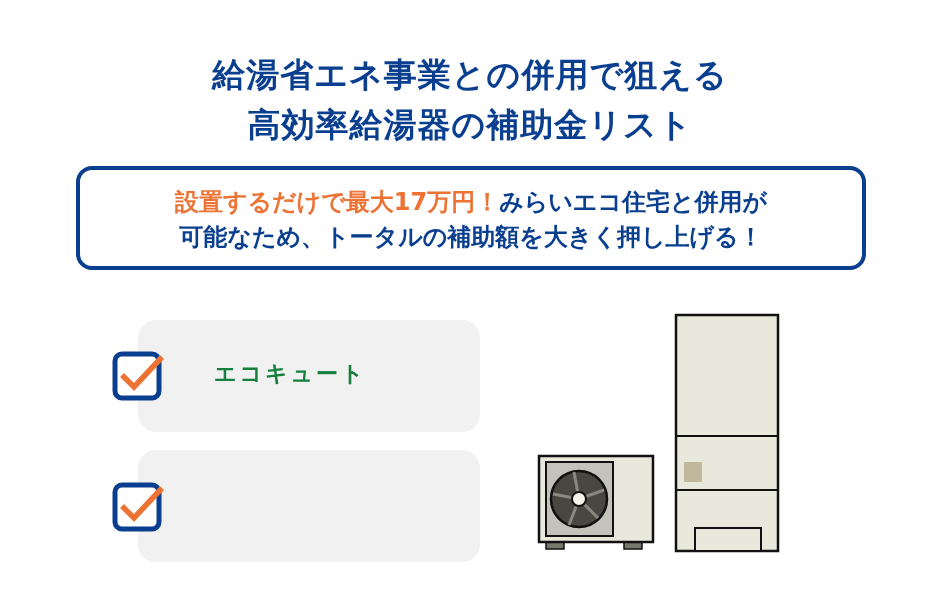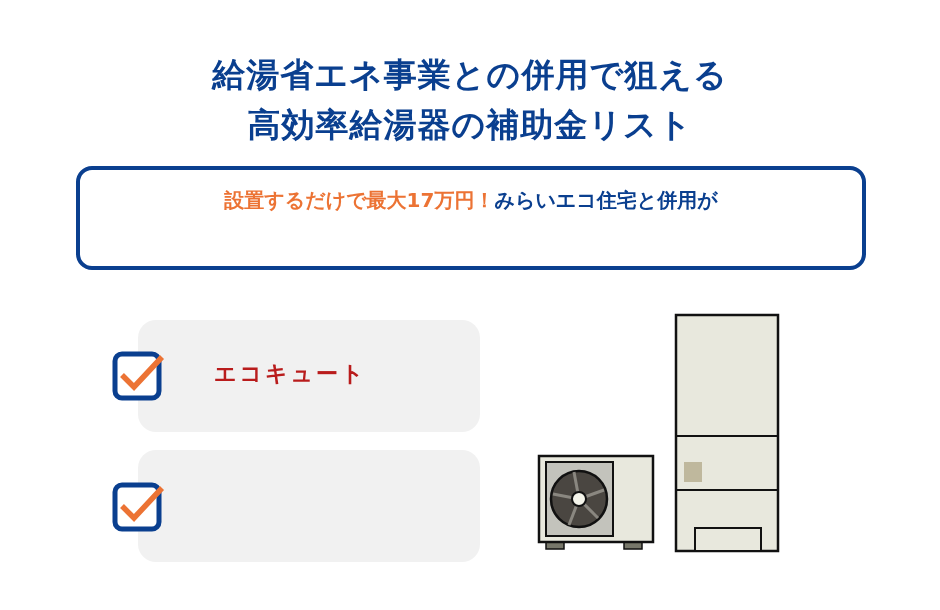--- a/index.html
+++ b/index.html
@@ -1,43 +1,44 @@
 <!DOCTYPE html>
 <html><head>
 <meta charset="utf-8">
 <style>
   html,body{margin:0;padding:0;background:#ffffff;}
   body{width:940px;height:610px;position:relative;overflow:hidden;font-family:"DejaVu Sans","Liberation Sans",sans-serif;}
   .title{position:absolute;left:0;width:940px;text-align:center;color:#0a3f8f;font-weight:bold;font-size:33px;letter-spacing:1px;line-height:1;}
   .t1{top:58px;}
   .t2{top:108px;text-align:center;}
   .callout{position:absolute;left:76px;top:166px;width:782px;height:96px;border:4px solid #0a3f8f;border-radius:16px;background:#fff;}
-  .cl{position:absolute;left:0;width:100%;text-align:center;font-weight:bold;font-size:20px;color:#0a3f8f;line-height:1;}
+  .cl{position:absolute;left:0;width:100%;text-align:center;font-weight:bold;font-size:24px;color:#0a3f8f;line-height:1;}
   .cl1{top:20px;}
   .cl2{top:55px;}
   .orange{color:#ec7334;}
   .card{position:absolute;left:138px;width:342px;height:112px;background:#f1f1f1;border-radius:18px;}
   .c1{top:320px;}
   .c2{top:450px;}
-  .card-label{position:absolute;font-weight:bold;font-size:22px;color:#b91c1c;line-height:1.3;text-align:center;letter-spacing:3px;}
+  .card-label{position:absolute;font-weight:bold;font-size:22px;color:#15803d;line-height:1.3;text-align:center;letter-spacing:3px;}
   .check{position:absolute;left:112px;width:54px;height:54px;}
   .k1{top:349px;}
   .k2{top:480px;}
   .illus{position:absolute;left:536px;top:312px;width:246px;height:242px;}
 </style>
 </head>
 <body>
 
 <div>
   <div class="title t1">給湯省エネ事業との併用で狙える</div>
   <div class="title t2">高効率給湯器の補助金リスト</div>
 </div>
 
 <div class="callout">
   <div class="cl cl1"><span class="orange">設置するだけで最大17万円！</span><span>みらいエコ住宅と併用が</span></div>
+  <div class="cl cl2">可能なため、トータルの補助額を大きく押し上げる！</div>
 </div>
 
 <div class="card c1">
   <div class="card-label" style="left:76px;top:40px;">エコキュート</div>
 </div>
 <svg class="check k1" viewBox="0 0 54 54">
   <rect x="3" y="5" width="44" height="44" rx="7" fill="#ffffff" stroke="#0a3f8f" stroke-width="5"></rect>
   <polyline points="10,26 22,38 50,8" fill="none" stroke="#ec7334" stroke-width="5.5" stroke-linejoin="miter"></polyline>
 </svg>
 

